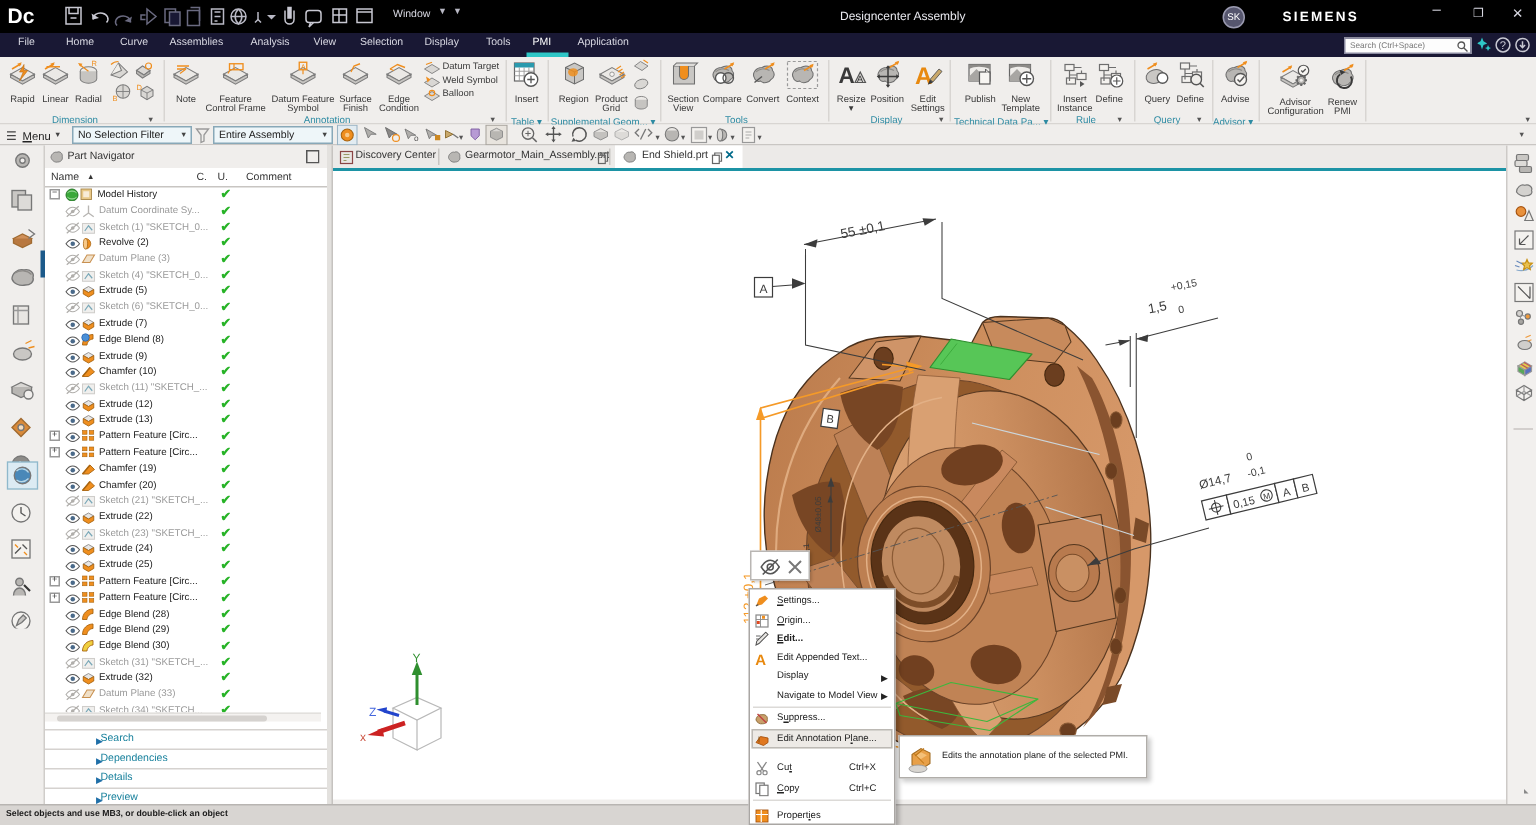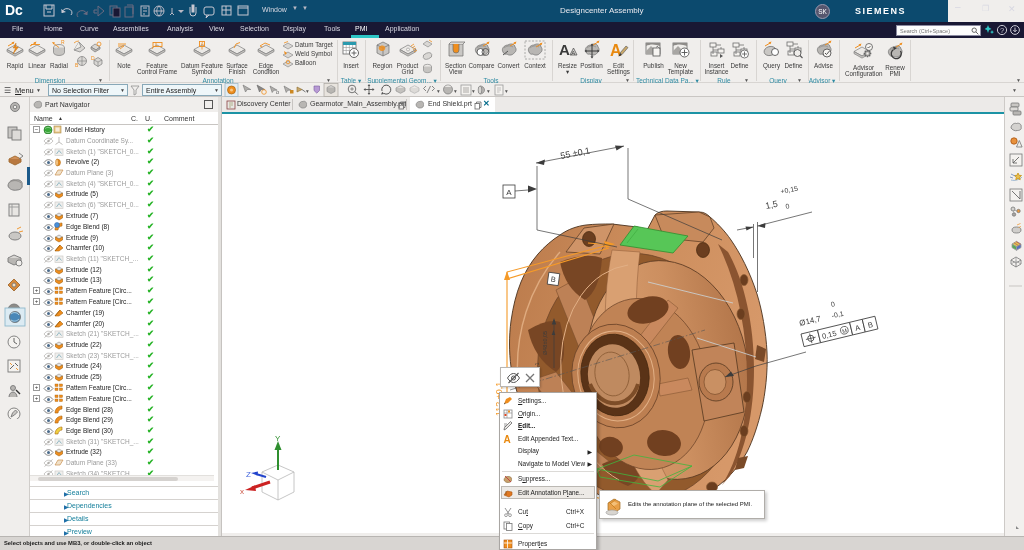--- a/index.html
+++ b/index.html
@@ -1,19 +1,19 @@
 <!DOCTYPE html>
 <html><head>
 <meta charset="utf-8">
 <style>
 *{margin:0;padding:0;box-sizing:border-box;}
 html,body{width:1024px;height:550px;overflow:hidden;font-family:"Liberation Sans",sans-serif;}
 body{position:relative;background:#f0eeec;}
 .abs{position:absolute;}
-#titlebar{left:0;top:0;width:948px;height:22px;background:#0c4a6e;color:#e8e8ee;}
+#titlebar{left:0;top:0;width:1024px;height:22px;background:#000000;color:#e8e8ee;}
 #menubar{left:0;top:22px;width:1024px;height:16px;background:#191834;}
 .mtab{position:absolute;top:3px;font-size:7px;color:#d8d8e2;}
 #ribbon{left:0;top:38px;width:1024px;height:45px;background:#f0eeec;border-bottom:1px solid #d8d5d2;}
 .gsep{position:absolute;top:2px;height:41px;width:1px;background:#d8d5d2;}
 .glabel{position:absolute;top:39px;font-size:6.5px;color:#2e8ba3;white-space:nowrap;}
 .rbtn{position:absolute;top:2px;text-align:center;font-size:6.3px;color:#3a3a3a;line-height:1.05;white-space:nowrap;}
 .rbtn .lbl{margin-top:1px;}
 #toolbar2{left:0;top:83px;width:1024px;height:14px;background:#f0eeec;border-bottom:1px solid #c9c6c3;}
 #leftbar{left:0;top:97px;width:30px;height:439px;background:#f0eeec;border-right:1px solid #d0cdca;}
 #navigator{left:30px;top:97px;width:188px;height:439px;background:#fff;}

